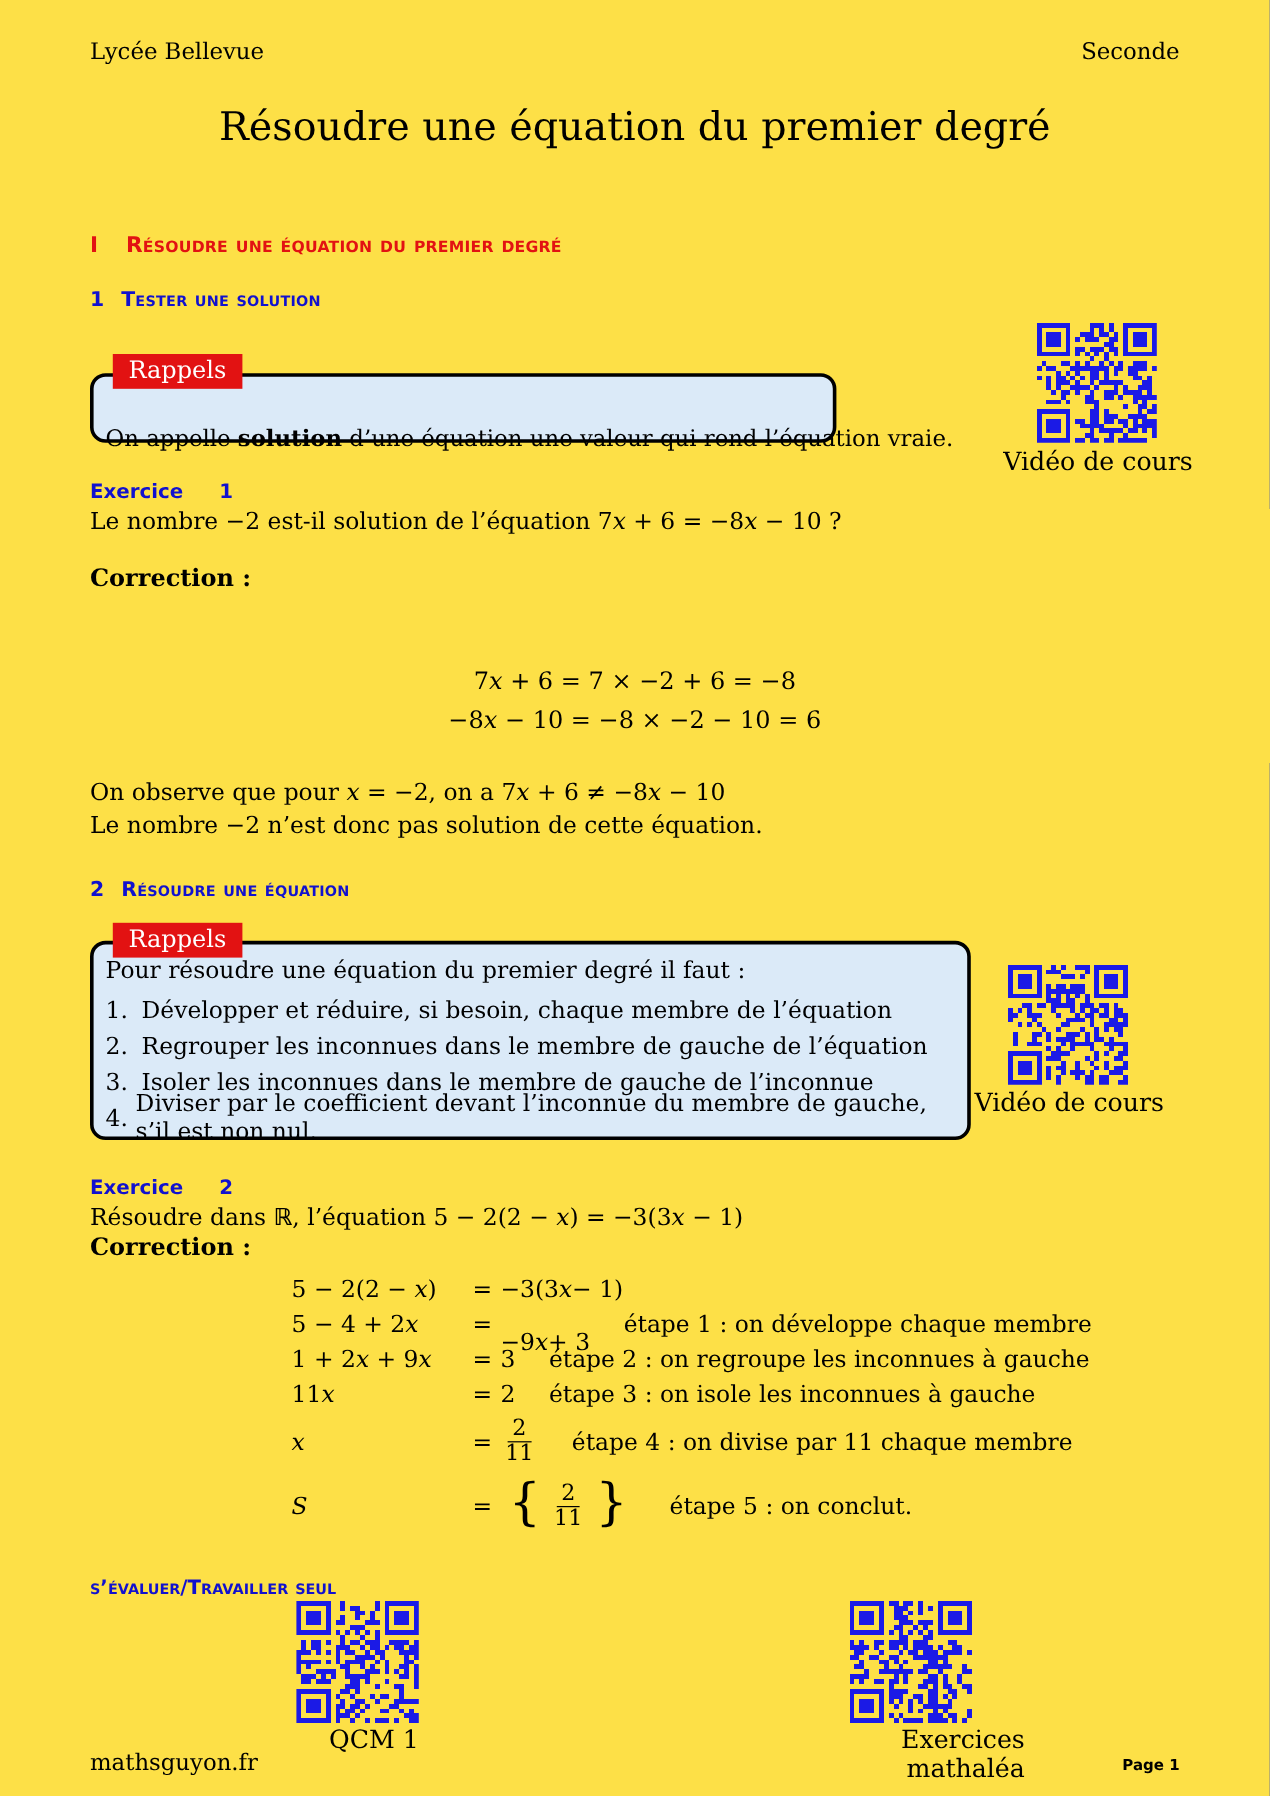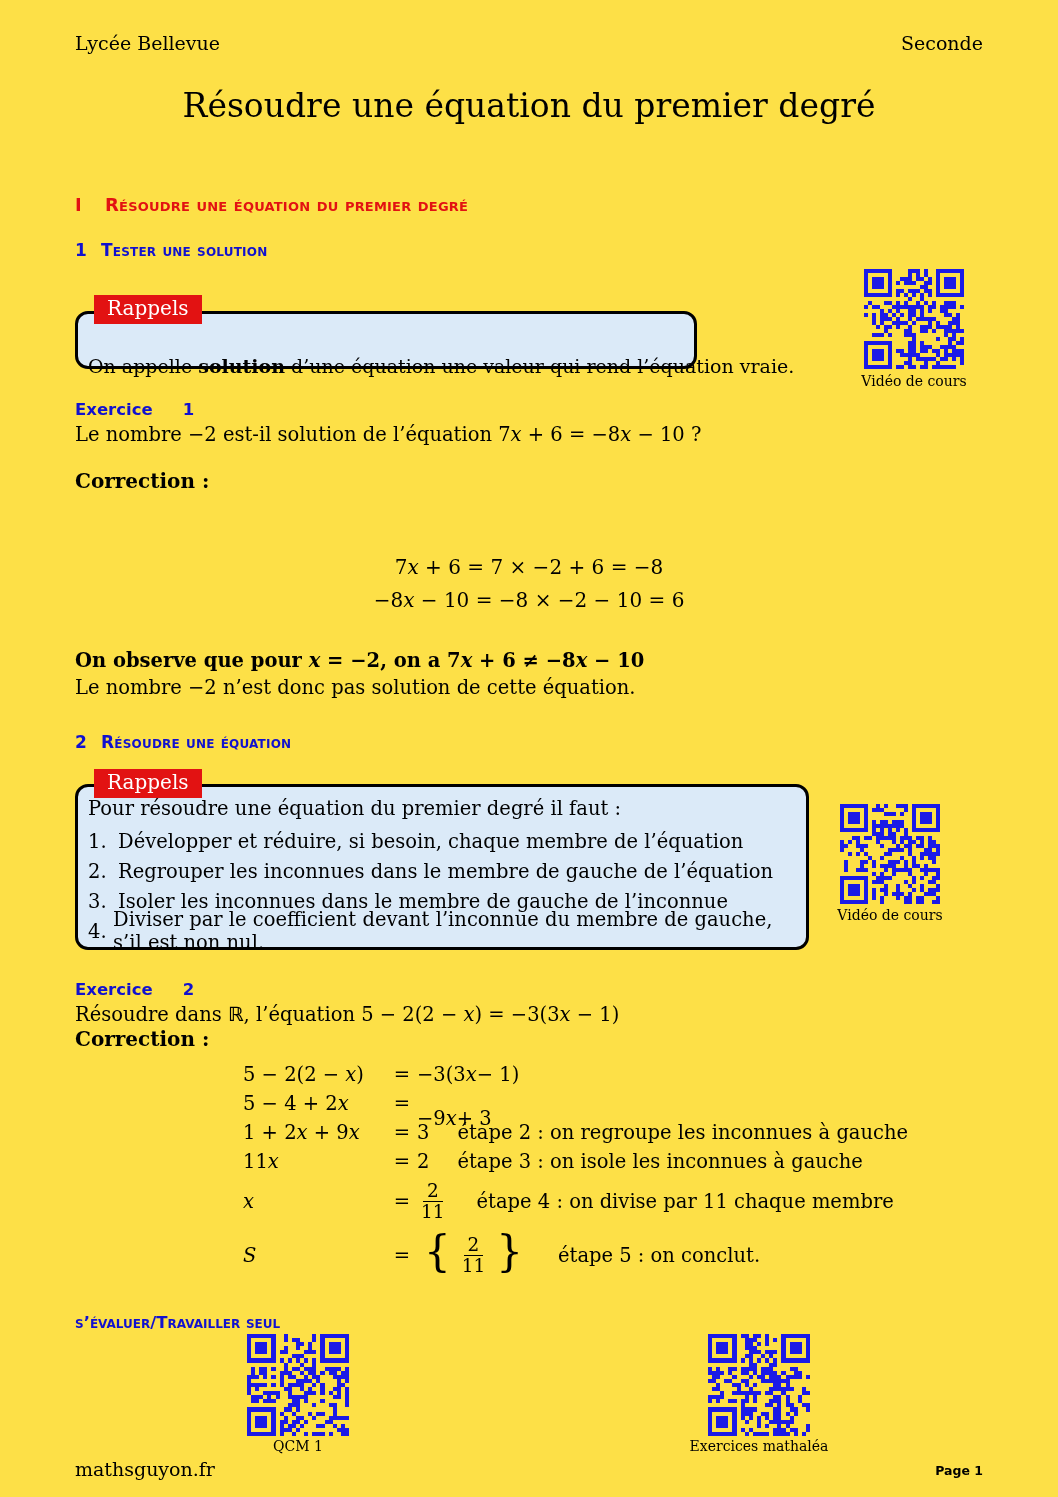--- a/index.html
+++ b/index.html
@@ -60,21 +60,21 @@
   .h-frac{height:50px;}
   .h-set{height:58px;}
   .frac{display:inline-flex;flex-direction:column;align-items:center;
     line-height:1.08;font-size:18.5px;vertical-align:middle;}
   .frac .num{padding:0 4px;border-bottom:1.7px solid #000;}
   .frac .den{padding:0 4px;}
   .brace{font-size:42px;font-weight:400;line-height:1;padding:0 7px;transform:translateY(-3px);}
   
   .qr{display:block;}
   .qr svg{display:block;width:100%;height:100%;}
-  .qr-caption{text-align:center;font-size:14px;}
+  .qr-caption{text-align:right;font-size:21px;}
 </style>
 </head>
 <body>
 
 <div class="page" style="--red: #e21212; --blue: #1111cf; --boxbg: #dbeaf8;">
 
   <div class="abs hdr" style="left:75px;">Lycée Bellevue</div>
   <div class="abs hdr" style="right:75px;">Seconde</div>
 
   <div class="abs doc-title">Résoudre une équation du premier degré</div>
@@ -105,21 +105,21 @@
     <span>1</span>
   </div>
   <div class="abs body-line" style="top:423px;">Le nombre −2 est-il solution de l’équation 7<i>x</i> + 6 = −8<i>x</i> − 10 ?</div>
   <div class="abs body-line bold-line" style="top:469px;">Correction :</div>
 
   <div class="abs eq-center">
       <div>7<i>x</i> + 6 = 7 × −2 + 6 = −8</div>
       <div>−8<i>x</i> − 10 = −8 × −2 − 10 = 6</div>
     </div>
 
-  <div class="abs body-line" style="top:649px;font-weight:bold;">On observe que pour <i>x</i> = −2, on a 7<i>x</i> + 6 ≠ −8<i>x</i> − 10</div>
+  <div class="abs body-line" style="top:649px;">On observe que pour <i>x</i> = −2, on a 7<i>x</i> + 6 ≠ −8<i>x</i> − 10</div>
   <div class="abs body-line" style="top:676px;">Le nombre −2 n’est donc pas solution de cette équation.</div>
 
   <div class="abs sec-head sub-head sub-2">
     <span class="num">2</span>
     <span>Résoudre une équation</span>
   </div>
 
   <div class="abs rapbox rapbox-2"></div>
   <div class="abs rapbadge badge-2">Rappels</div>
   <div class="abs rap2-inner">
@@ -161,20 +161,21 @@
   <div class="abs steps" id="steps">
       <div class="step-row h-norm">
         <span class="lhs">5 − 2(2 − <i>x</i>)</span>
         <span class="eq">=</span>
         <span class="rhs" style="display:flex;align-items:center;">−3(3<i>x</i> − 1)</span>
       </div>
       <div class="step-row h-norm">
         <span class="lhs">5 − 4 + 2<i>x</i></span>
         <span class="eq">=</span>
         <span class="rhs" style="display:flex;align-items:center;margin-top:30px;">−9<i>x</i> + 3</span>
+        <span class="note">étape 1 : on développe chaque membre</span>
       </div>
       <div class="step-row h-norm">
         <span class="lhs">1 + 2<i>x</i> + 9<i>x</i></span>
         <span class="eq">=</span>
         <span class="rhs" style="display:flex;align-items:center;">3</span>
         <span class="note">étape 2 : on regroupe les inconnues à gauche</span>
       </div>
       <div class="step-row h-norm">
         <span class="lhs">11<i>x</i></span>
         <span class="eq">=</span>

